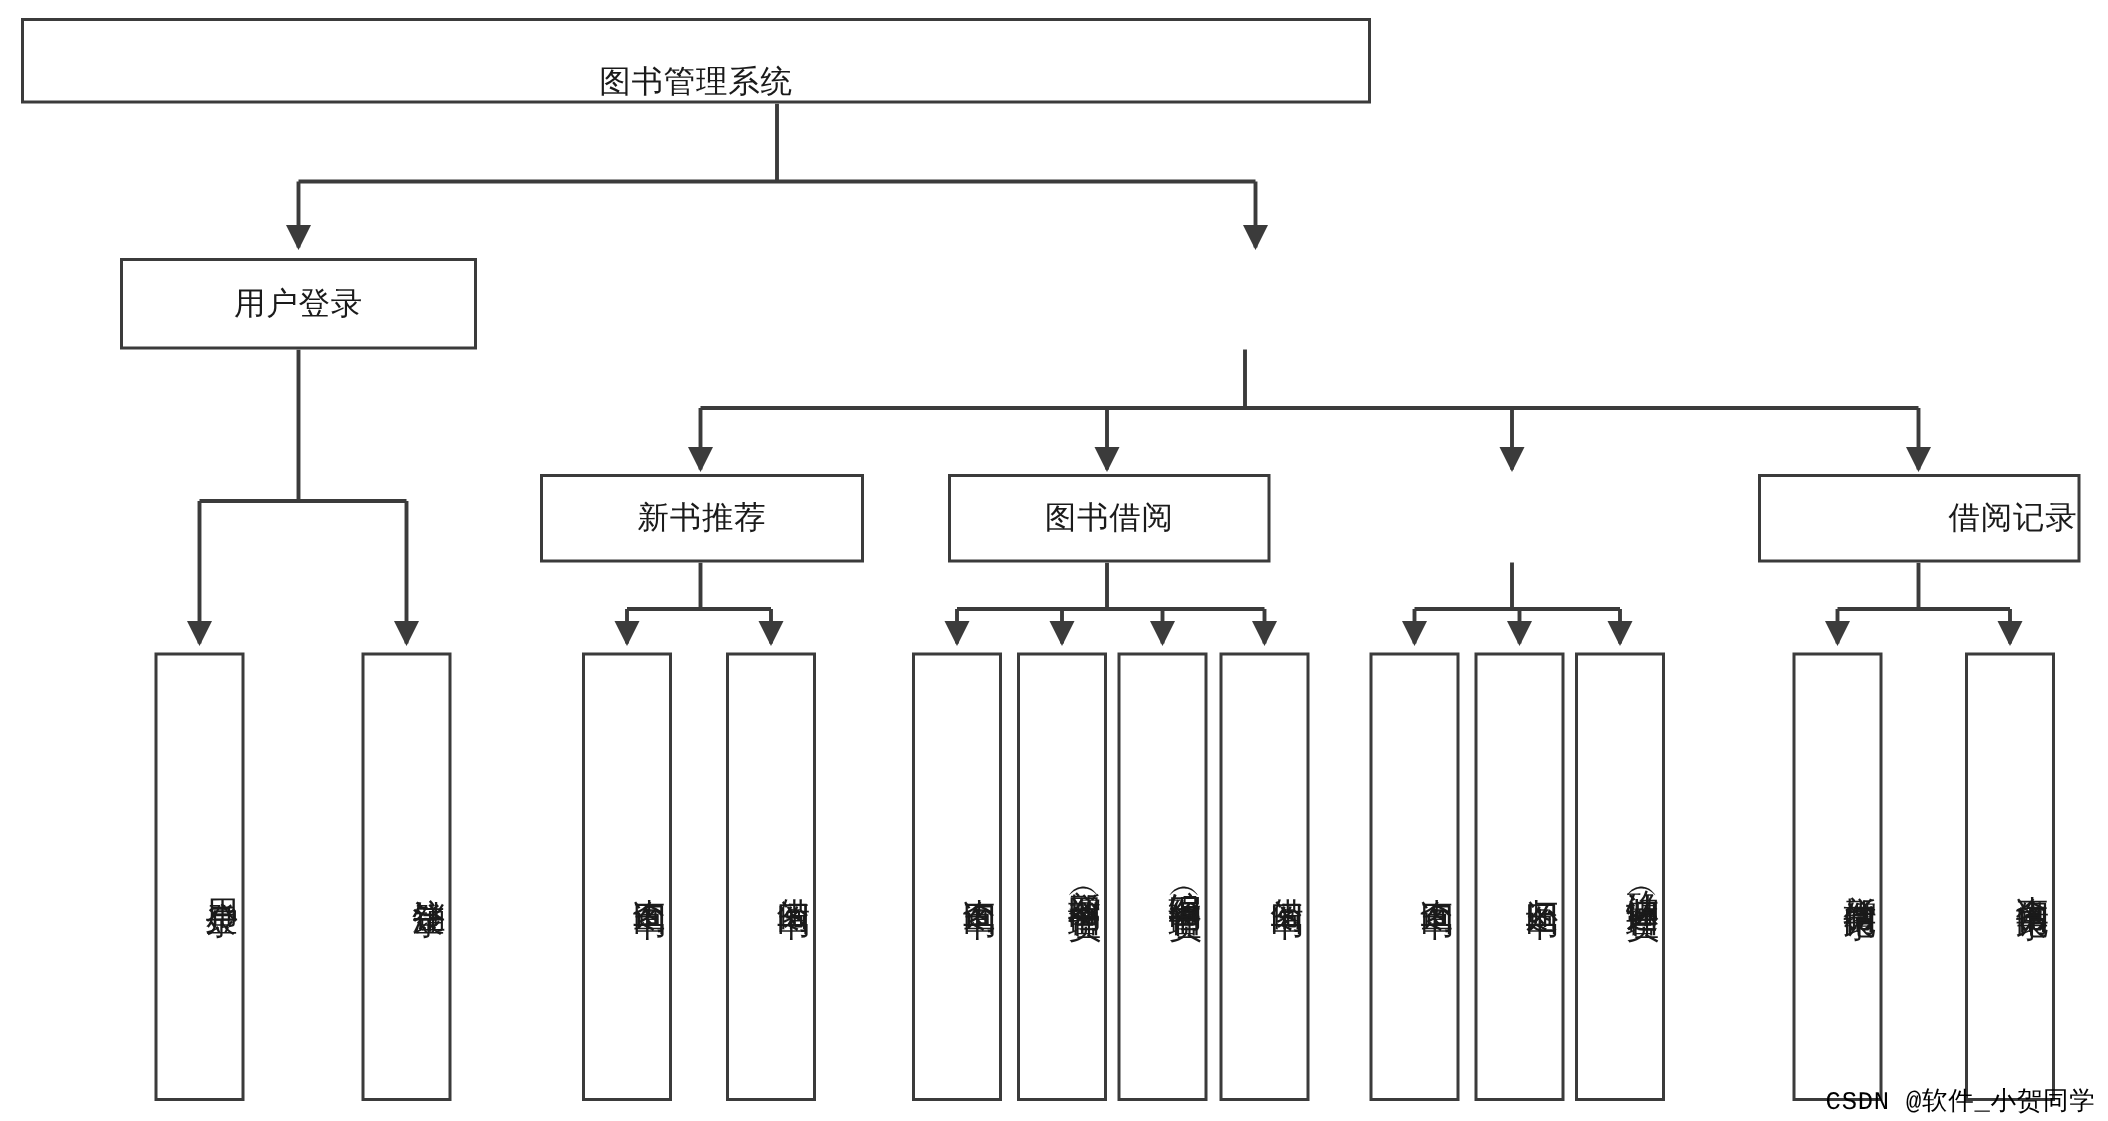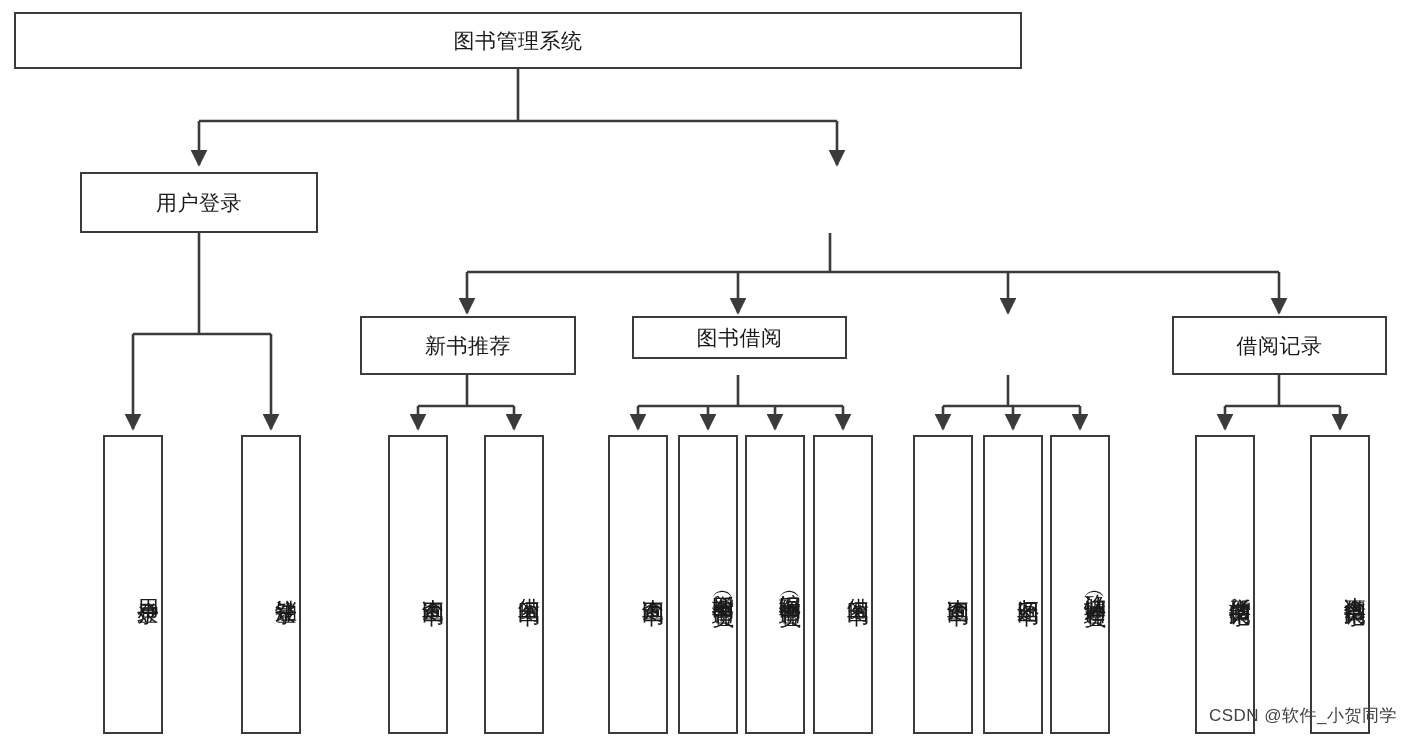--- a/index.html
+++ b/index.html
@@ -56,25 +56,26 @@
     text-align: start;
   }
   .node-v > span {
     writing-mode: vertical-rl;
     text-orientation: upright;
     display: block;
   }
   #watermark {
     position: absolute;
     right: 8px;
-    bottom: 20px;
+    bottom: 2px;
     font-size: 17px;
-    color: #404040;
+    color: #000000;
     white-space: nowrap;
     letter-spacing: 0.5px;
+    font-family: Liberation Mono, monospace;
   }
 </style>
 </head>
 <body>
 
 <div id="diagram-root">
 
   <svg id="edges-layer" viewBox="0 0 1405 747" width="1405" height="747" xmlns="http://www.w3.org/2000/svg">
     <defs>
       <marker id="arrow" viewBox="0 0 10 10" refX="9" refY="5" markerWidth="6.5" markerHeight="6.5" orient="auto-start-reverse">
@@ -119,39 +120,39 @@
       <path d="M 1013 406 L 1013 429" marker-end="url(#arrow)"></path>
       <path d="M 1080 406 L 1080 429" marker-end="url(#arrow)"></path>
 
       <path d="M 1279 375 L 1279 406"></path>
       <path d="M 1225 406 L 1340 406"></path>
       <path d="M 1225 406 L 1225 429" marker-end="url(#arrow)"></path>
       <path d="M 1340 406 L 1340 429" marker-end="url(#arrow)"></path>
     </g>
   </svg>
 
-  <div class="node node-h" style="left:14px; top:12px; width:1008px; height:57px;">
+  <div class="node node-h" style="left:14px; top:12px; width:900px; height:57px;align-items:flex-end;">
     <span>图书管理系统</span>
   </div>
 
   <div class="node node-h" style="left:80px; top:172px; width:238px; height:61px;">
     <span>用户登录</span>
   </div>
 
 
   <div class="node node-h" style="left:360px; top:316px; width:216px; height:59px;text-align:right;">
     <span>新书推荐</span>
   </div>
 
-  <div class="node node-h" style="left:632px; top:316px; width:215px; height:43px;">
+  <div class="node node-h" style="left:632px; top:316px; width:215px; height:59px;">
     <span>图书借阅</span>
   </div>
 
 
-  <div class="node node-h" style="left:1172px; top:316px; width:215px; height:59px;">
+  <div class="node node-h" style="left:1172px; top:316px; width:215px; height:59px;justify-content:flex-end;">
     <span>借阅记录</span>
   </div>
 
   <div class="node node-v" style="left:103px; top:435px; width:60px; height:299px;">
     <span>用户登录</span>
   </div>
 
   <div class="node node-v" style="left:241px; top:435px; width:60px; height:299px;">
     <span>注销登录</span>
   </div>

